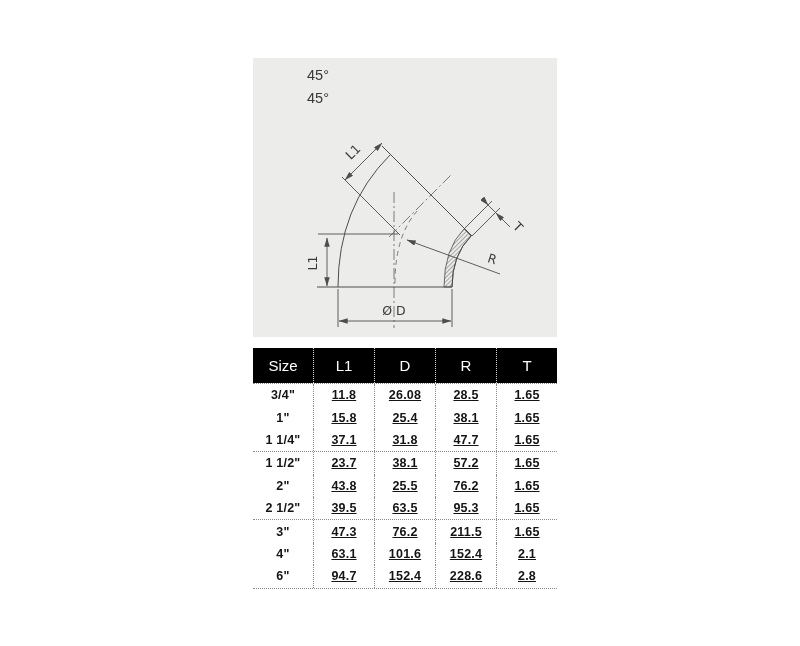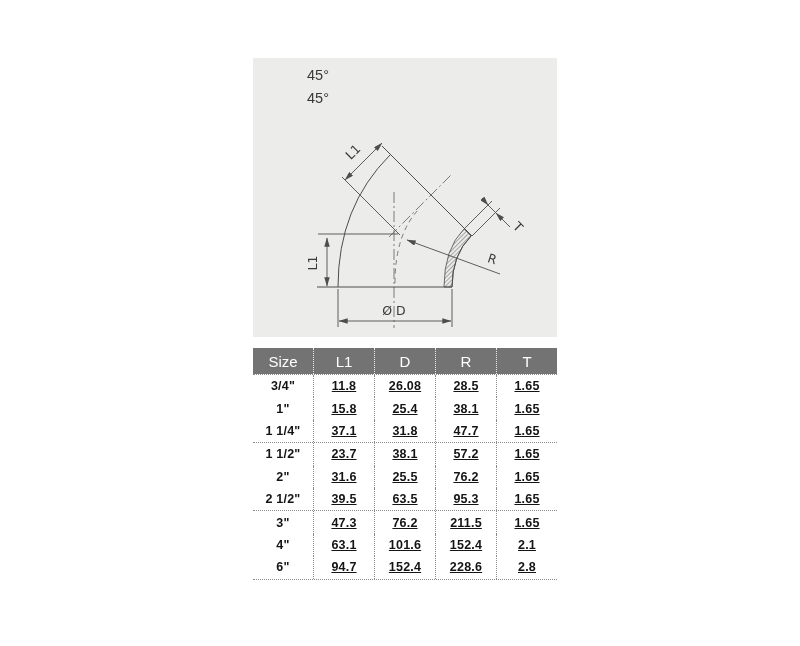--- a/index.html
+++ b/index.html
@@ -5,21 +5,21 @@
   html,body{margin:0;padding:0;background:#ffffff;}
   .stage{position:relative;width:800px;height:646px;background:#ffffff;overflow:hidden;
          font-family:"Liberation Sans",sans-serif;}
   
   .panel{position:absolute;left:253px;top:58px;width:304px;height:279px;background:#ecedeb;}
   .title-block{position:absolute;left:14px;top:6px;color:#383838;font-size:14.5px;margin-left:40px;}
   .title-line{display:grid;grid-template-columns:40px auto;line-height:23px;white-space:nowrap;}
   .diagram{position:absolute;left:0;top:0;}
   
   .dim-table{position:absolute;left:253px;top:348px;width:304px;}
-  .thead{display:flex;height:26px;background:#737373;}
+  .thead{display:flex;height:35px;background:#000000;}
   .hcell{flex:1;display:flex;align-items:center;justify-content:center;color:#ffffff;font-size:15px;}
   .hcell + .hcell{border-left:1px dotted rgba(255,255,255,0.85);}
   .tbody{border-top:1px dotted #8a8a8a;border-bottom:1px dotted #8a8a8a;}
   .trow{display:flex;height:22.4px;}
   .trow.group-end{border-bottom:1px dotted #8a8a8a;}
   .tcell{flex:1;display:flex;align-items:center;justify-content:center;
          font-size:12.5px;font-weight:bold;color:#141414;letter-spacing:0.2px;}
   .tcell + .tcell{border-left:1px dotted #8a8a8a;text-decoration:underline;}
   
   .dln{stroke:#4d4d4d;stroke-width:1;fill:none;}
@@ -121,21 +121,21 @@
         </div>
         <div class="trow">
           <div class="tcell">1 1/2"</div>
           <div class="tcell">23.7</div>
           <div class="tcell">38.1</div>
           <div class="tcell">57.2</div>
           <div class="tcell">1.65</div>
         </div>
         <div class="trow">
           <div class="tcell">2"</div>
-          <div class="tcell">31.6</div>
+          <div class="tcell">43.8</div>
           <div class="tcell">25.5</div>
           <div class="tcell">76.2</div>
           <div class="tcell">1.65</div>
         </div>
         <div class="trow group-end">
           <div class="tcell">2 1/2"</div>
           <div class="tcell">39.5</div>
           <div class="tcell">63.5</div>
           <div class="tcell">95.3</div>
           <div class="tcell">1.65</div>

